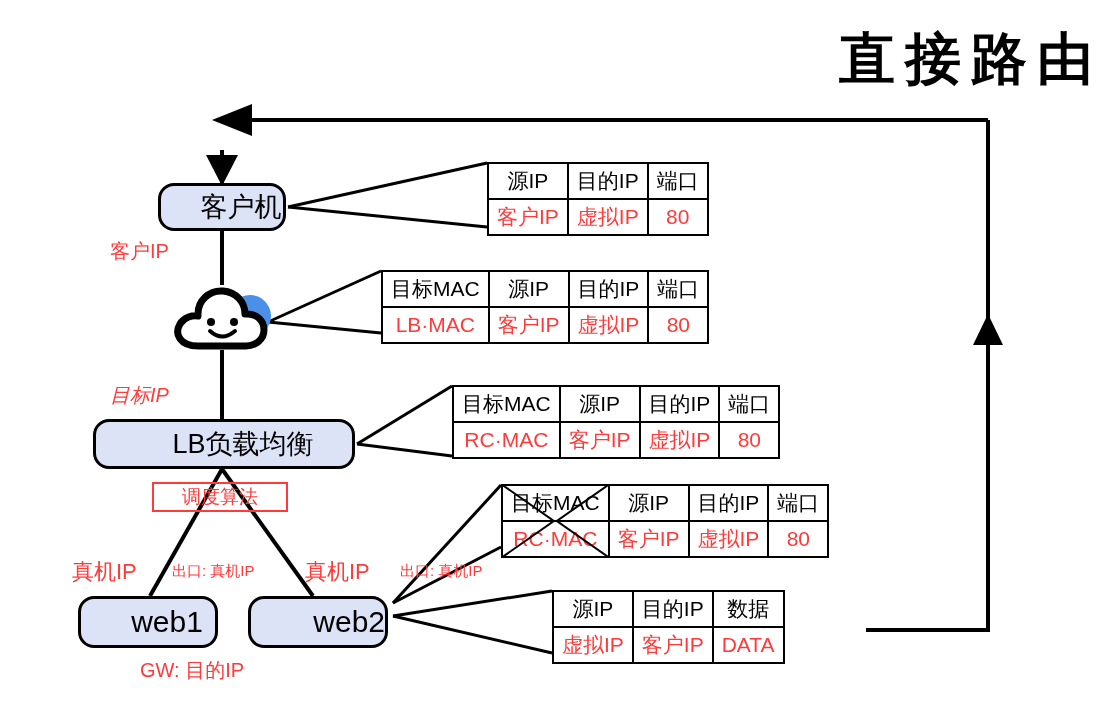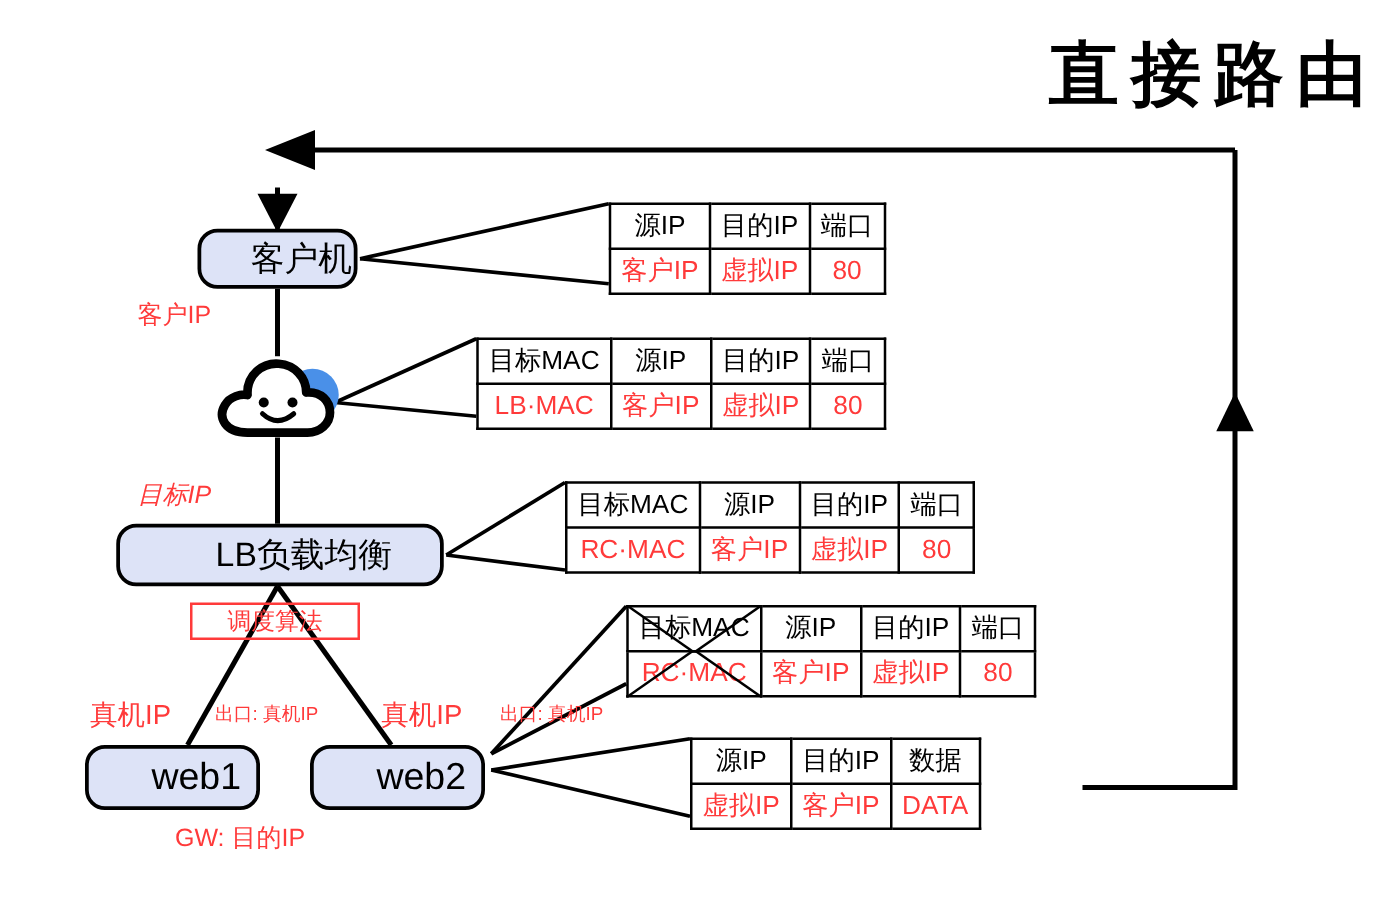--- a/index.html
+++ b/index.html
@@ -50,22 +50,22 @@
     display: flex;
     align-items: center;
     justify-content: center;
     color: #000000;
     white-space: nowrap;
     z-index: 3;
     padding-left: 38px;
   }
   .node-client { left: 158px; top: 183px;  width: 128px; height: 48px; font-size: 27px; font-weight: 500;}
   .node-lb     { left: 93px;  top: 419px;  width: 262px; height: 50px; font-size: 27px; font-weight: 500;}
-  .node-web1   { left: 68px;  top: 596px;  width: 140px; height: 52px; font-size: 30px; font-weight: 500; justify-content: center;}
-  .node-web2   { left: 248px; top: 596px;  width: 140px; height: 52px; font-size: 30px; font-weight: 500;}
+  .node-web1   { left: 78px;  top: 596px;  width: 140px; height: 52px; font-size: 30px; font-weight: 500; justify-content: center;}
+  .node-web2   { left: 248px; top: 596px;  width: 140px; height: 52px; font-size: 30px; font-weight: 500; justify-content: flex-end;}
 
   
   .cloud {
     position: absolute;
     left: 168px;
     top: 278px;
     width: 112px;
     height: 80px;
     z-index: 3;
   }

